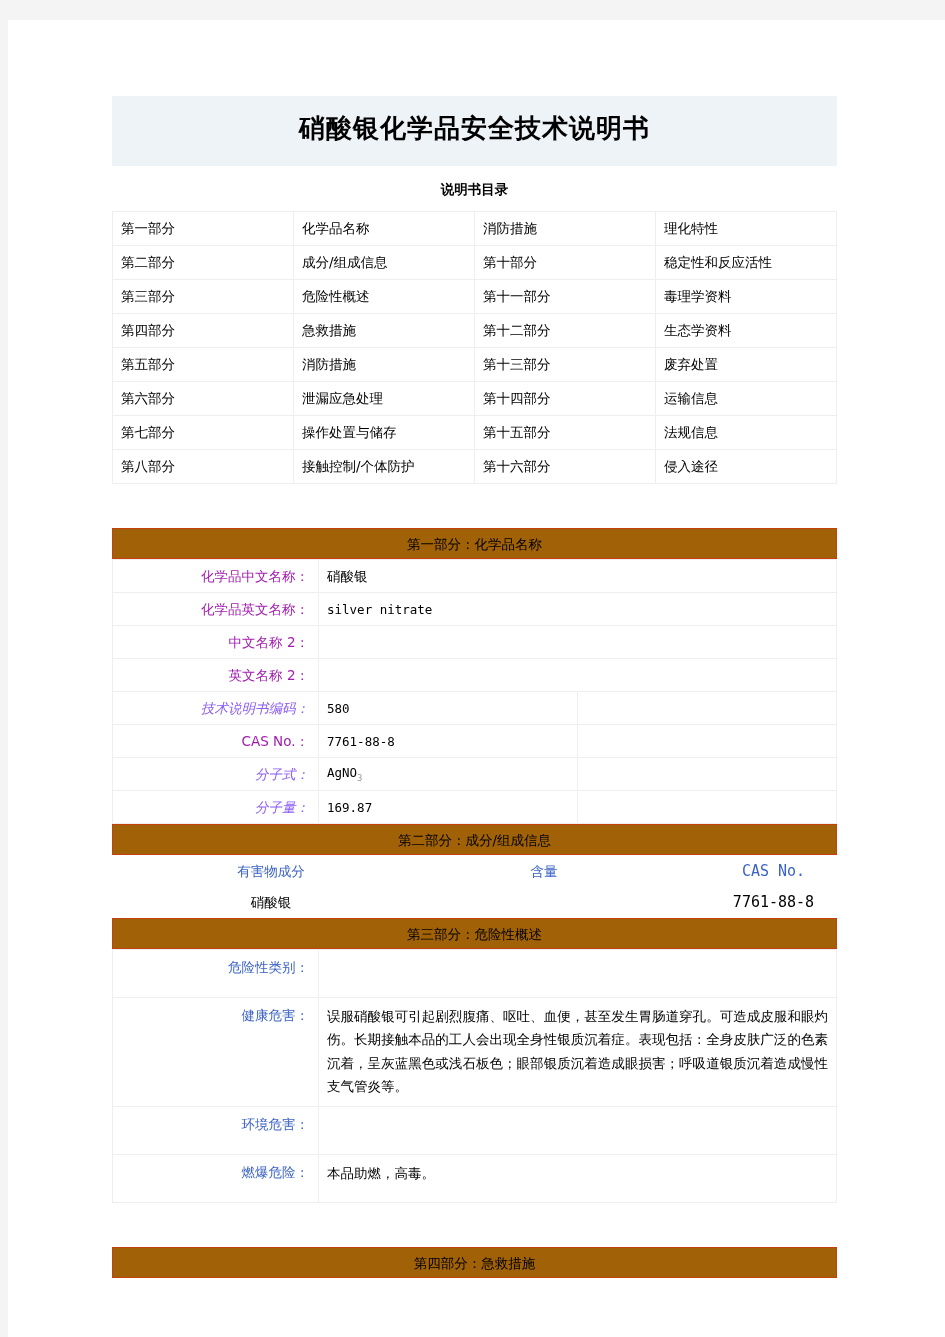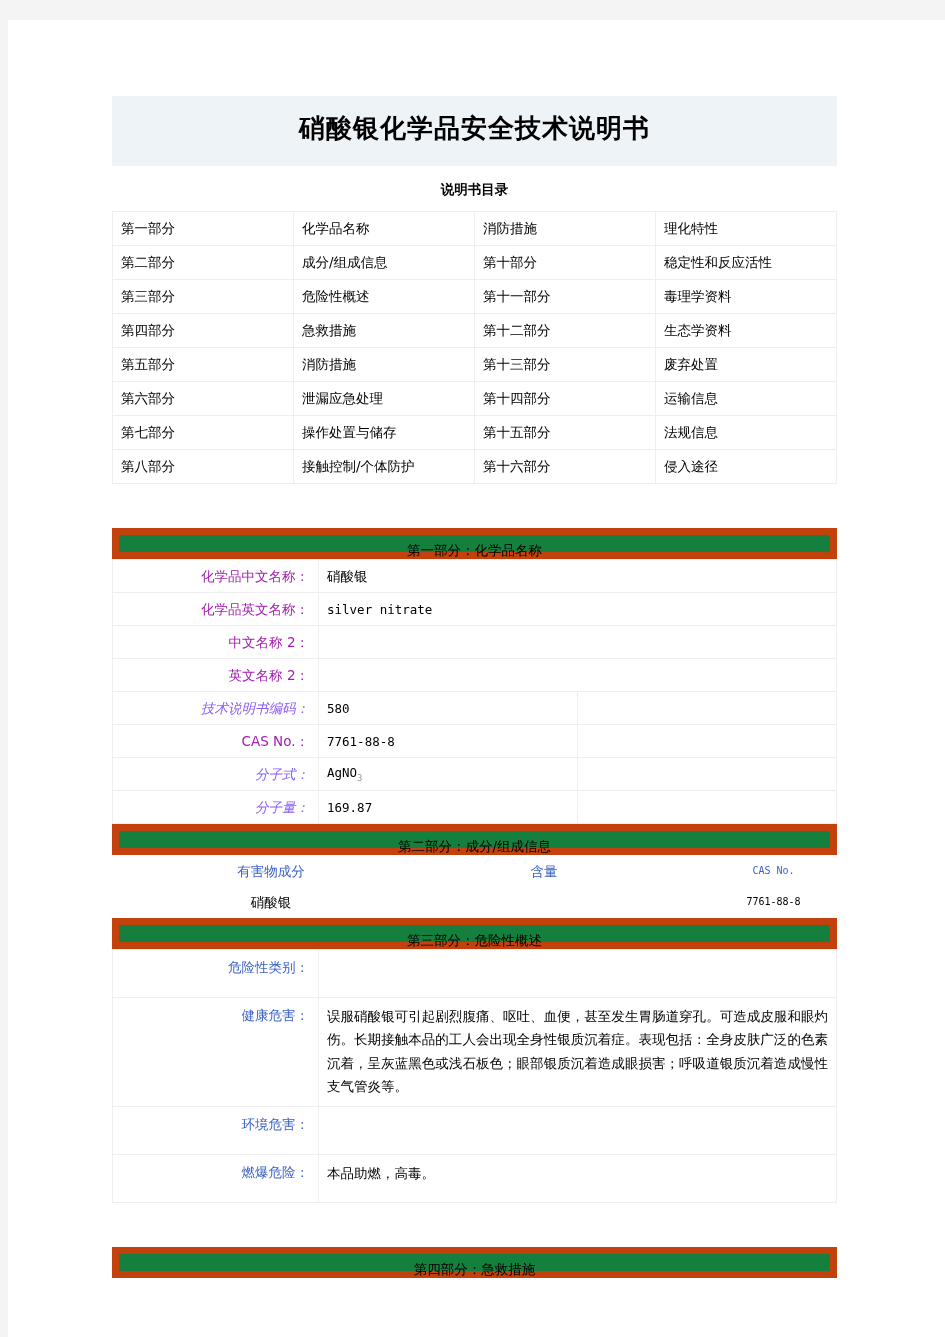--- a/index.html
+++ b/index.html
@@ -69,27 +69,27 @@
   .toc td {
     height: 33px;
   }
   .toc .c1 { width: 111px; }
   .toc .c2 { width: 247px; }
   .toc .c3 { width: 138px; }
   .toc .c4 { width: 229px; }
 
   
   .sec-head {
-    background: #15803d;
+    background: #a16207;
     text-align: center;
     font-size: 13.5px;
     color: #000;
     height: 31px;
     line-height: 31px;
-    border: 7px solid #c2410c;
+    border: 1px solid #c2410c;
     width: 725px;
     box-sizing: border-box;
   }
   .gap-band { height: 44px; background: #ffffff; }
 
   
   .kv td { height: 32px; }
   .kv .lbl {
     width: 188px;
     text-align: right;
@@ -110,21 +110,21 @@
     text-align: center;
     height: 30px;
     border-color: #ffffff;
   }
   .comp .hdr { color: #3b62c4; }
   .comp .m1 { width: 300px; }
   .comp .m2 { width: 212px; }
   .comp .m3 { width: 213px; }
   .comp .mono-v {
     font-family: "DejaVu Sans Mono", "Liberation Mono", monospace;
-    font-size: 10px;
+    font-size: 15px;
   }
 
   
   .haz .lbl {
     width: 188px;
     text-align: right;
     padding-right: 9px;
     color: #3b62c4;
     vertical-align: top;
     padding-top: 7px;

